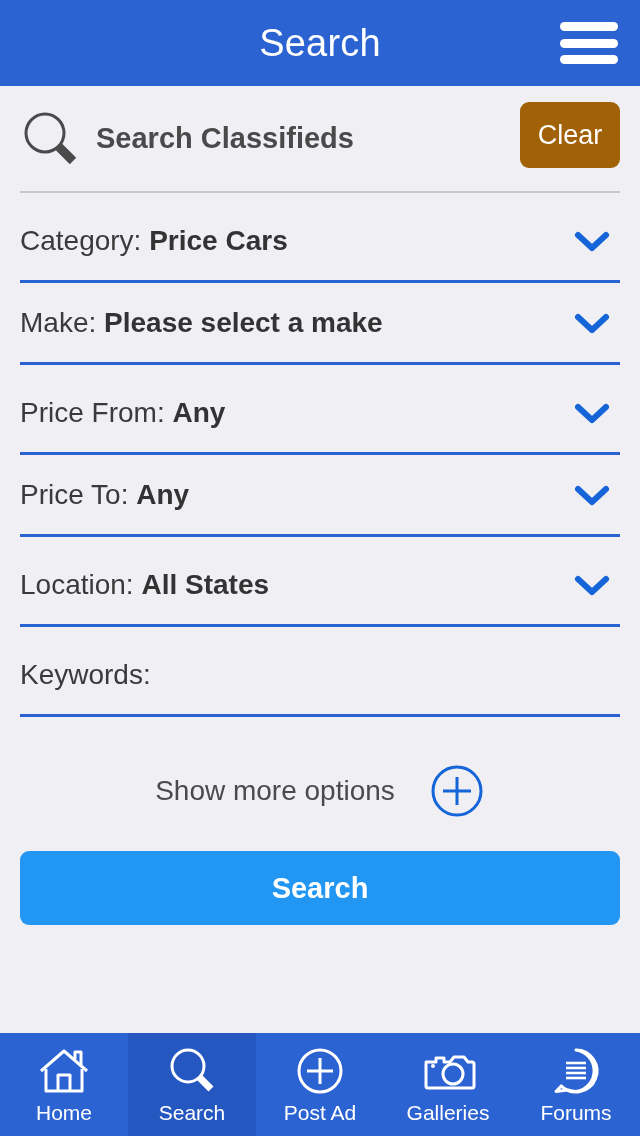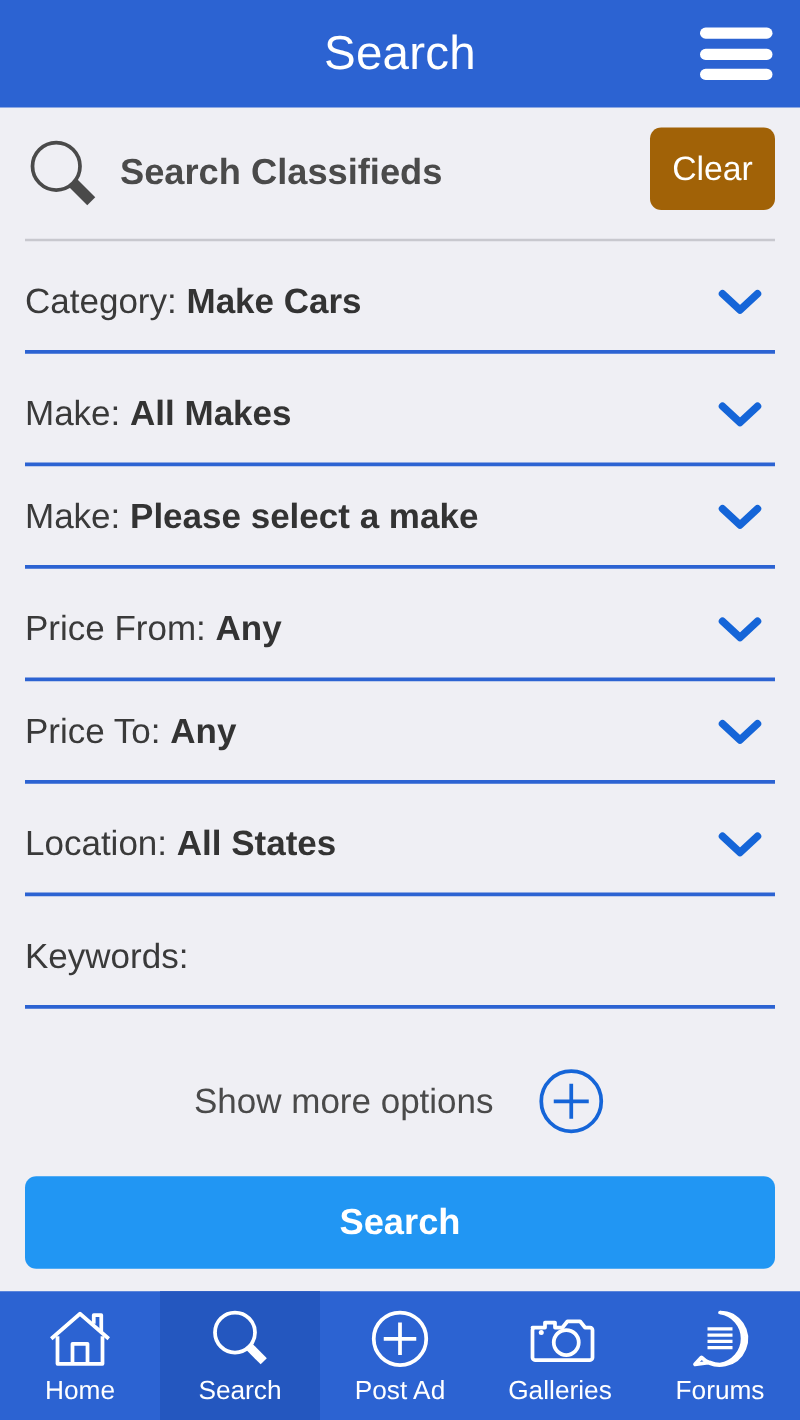--- a/index.html
+++ b/index.html
@@ -106,35 +106,27 @@
     </svg>
     <div class="search-bar-title">Search Classifieds</div>
     <button class="clear-btn">Clear</button>
   </div>
   <div class="hr-light"></div>
 
   <div class="form">
 
     <div class="row spaced">
       <div class="row-text">
-        <span>Category:</span> <b>Make Cars</b>
-      </div>
-      <svg class="chev" viewBox="0 0 40 24">
-        <polyline points="6,6 20,19 34,6" fill="none" stroke="#1565D8" stroke-width="6" stroke-linecap="round" stroke-linejoin="round"></polyline>
-      </svg>
-    </div>
-
-    <div class="row spaced">
-      <div class="row-text">
-        <span>Make:</span> <b>All Makes</b>
-      </div>
-      <svg class="chev" viewBox="0 0 40 24">
-        <polyline points="6,6 20,19 34,6" fill="none" stroke="#1565D8" stroke-width="6" stroke-linecap="round" stroke-linejoin="round"></polyline>
-      </svg>
-    </div>
+        <span>Category:</span> <b>Price Cars</b>
+      </div>
+      <svg class="chev" viewBox="0 0 40 24">
+        <polyline points="6,6 20,19 34,6" fill="none" stroke="#1565D8" stroke-width="6" stroke-linecap="round" stroke-linejoin="round"></polyline>
+      </svg>
+    </div>
+
 
     <div class="row">
       <div class="row-text">
         <span>Make:</span> <b>Please select a make</b>
       </div>
       <svg class="chev" viewBox="0 0 40 24">
         <polyline points="6,6 20,19 34,6" fill="none" stroke="#1565D8" stroke-width="6" stroke-linecap="round" stroke-linejoin="round"></polyline>
       </svg>
     </div>
 

